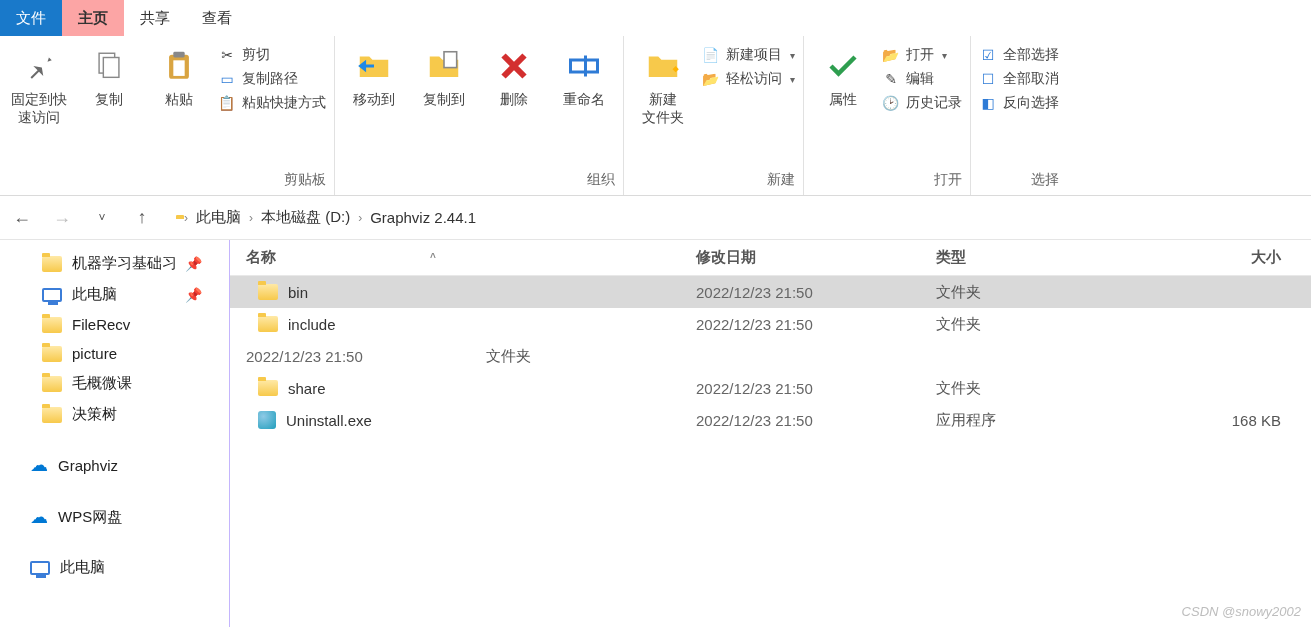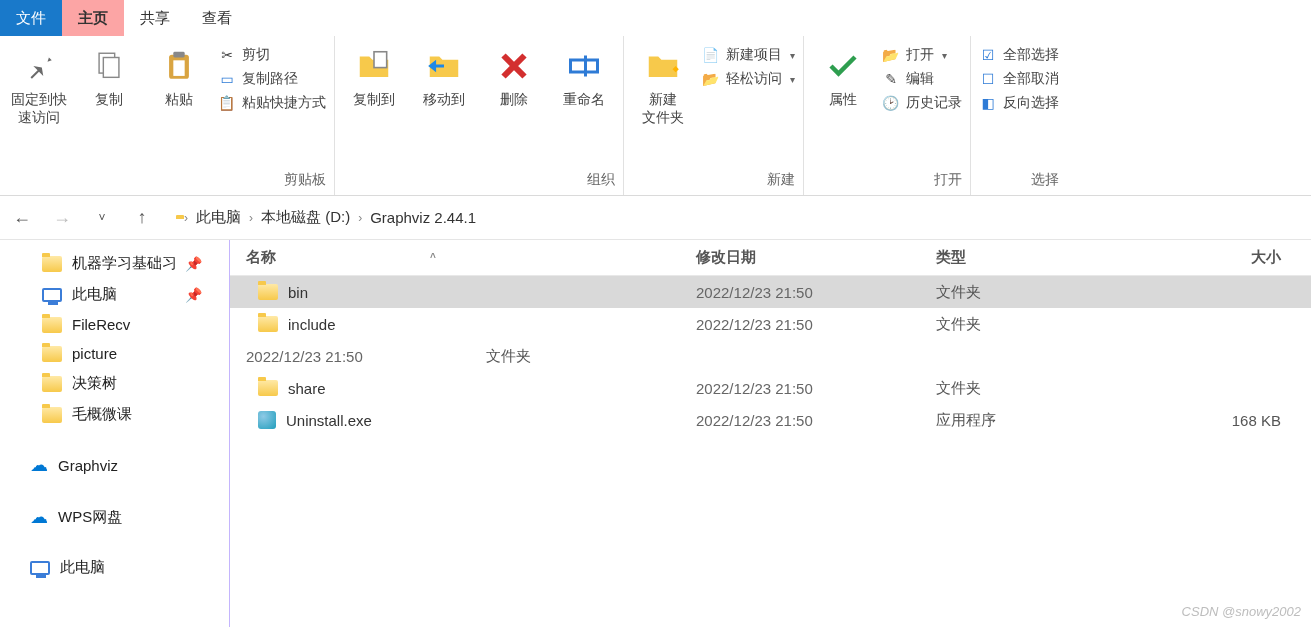--- a/index.html
+++ b/index.html
@@ -125,33 +125,33 @@
     </div>
     <div class="group-label">剪贴板</div>
   </div>
 
   <div class="group">
     <div class="group-body">
       <div class="big-btn">
         <span class="ic">
             <svg width="38" height="38" viewBox="0 0 24 24">
               <path fill="#f7c94b" d="M3 6h6l2 2h10v11H3z"></path>
-              <rect x="12" y="3" width="8" height="10" fill="#fff" stroke="#888"></rect>
-            </svg>
-          </span>
-        <span class="lbl">复制到</span>
+              <path fill="#1e88e5" d="M2 12l5-4v3h5v2H7v3z"></path>
+            </svg>
+          </span>
+        <span class="lbl">移动到</span>
       </div>
       <div class="big-btn">
         <span class="ic">
             <svg width="38" height="38" viewBox="0 0 24 24">
               <path fill="#f7c94b" d="M3 6h6l2 2h10v11H3z"></path>
-              <path fill="#1e88e5" d="M2 12l5-4v3h5v2H7v3z"></path>
-            </svg>
-          </span>
-        <span class="lbl">移动到</span>
+              <rect x="12" y="3" width="8" height="10" fill="#fff" stroke="#888"></rect>
+            </svg>
+          </span>
+        <span class="lbl">复制到</span>
       </div>
       <div class="big-btn">
         <span class="ic">
             <svg width="36" height="36" viewBox="0 0 24 24">
               <path stroke="#d32f2f" stroke-width="4" fill="none" d="M5 5l14 14M19 5L5 19"></path>
             </svg>
           </span>
         <span class="lbl">删除</span>
       </div>
       <div class="big-btn">
@@ -277,25 +277,25 @@
         <div class="side-item">
           <span class="folder-ic"></span>
           <span>FileRecv</span>
         </div>
         <div class="side-item">
           <span class="folder-ic"></span>
           <span>picture</span>
         </div>
         <div class="side-item">
           <span class="folder-ic"></span>
+          <span>毛概微课</span>
+        </div>
+        <div class="side-item">
+          <span class="folder-ic"></span>
           <span>决策树</span>
-        </div>
-        <div class="side-item">
-          <span class="folder-ic"></span>
-          <span>毛概微课</span>
         </div>
       </div>
     <div class="side-item group-head">
         <span class="od-ic">☁</span>
         <span>Graphviz</span>
       </div>
     <div class="side-item group-head">
         <span class="wps-ic">☁</span>
         <span>WPS网盘</span>
       </div>

